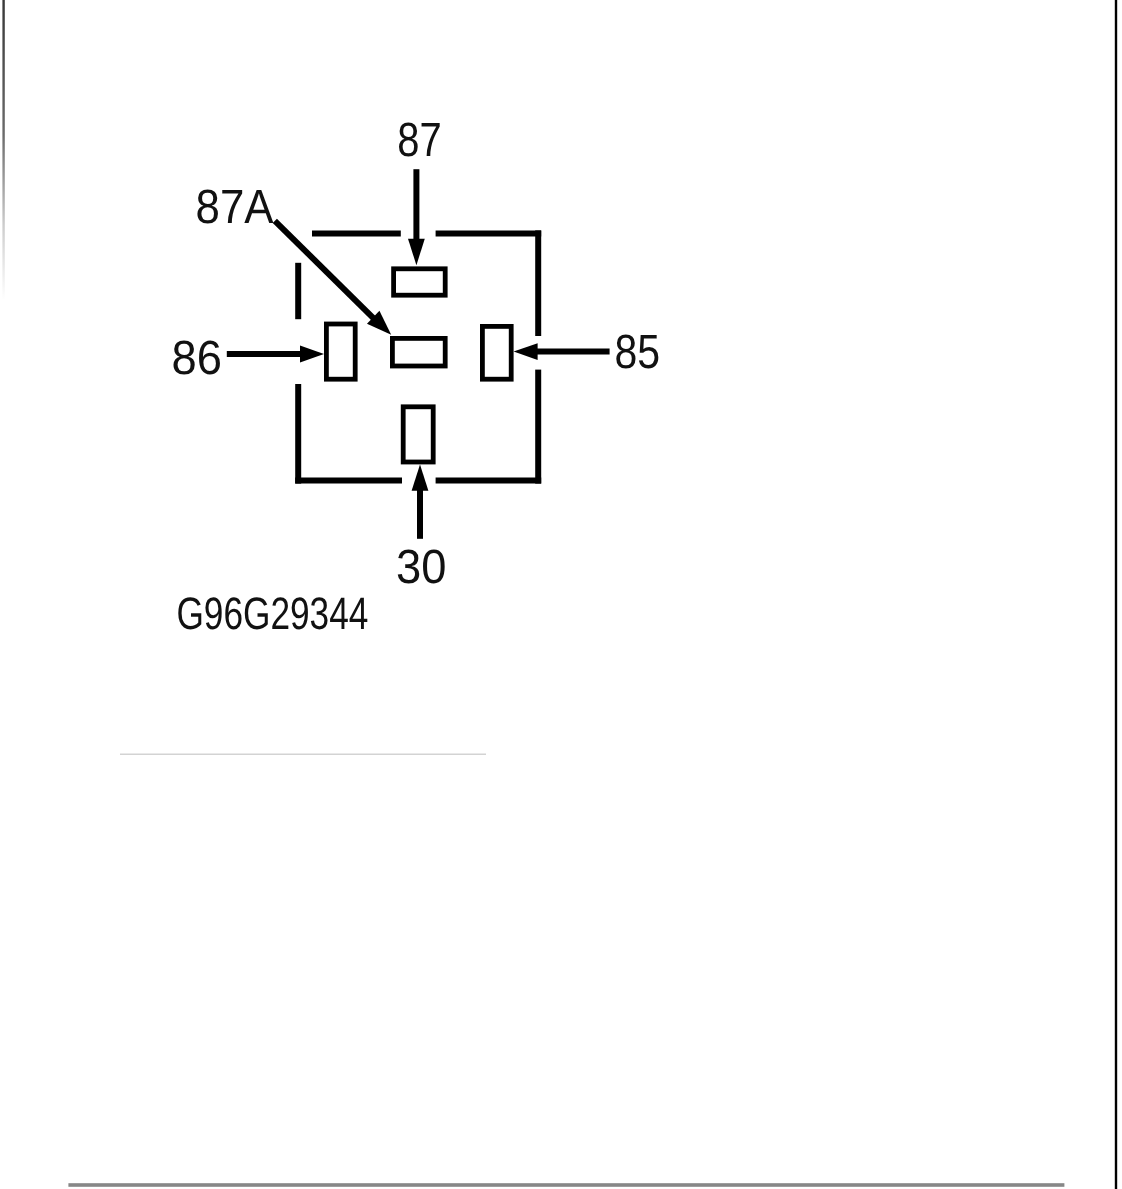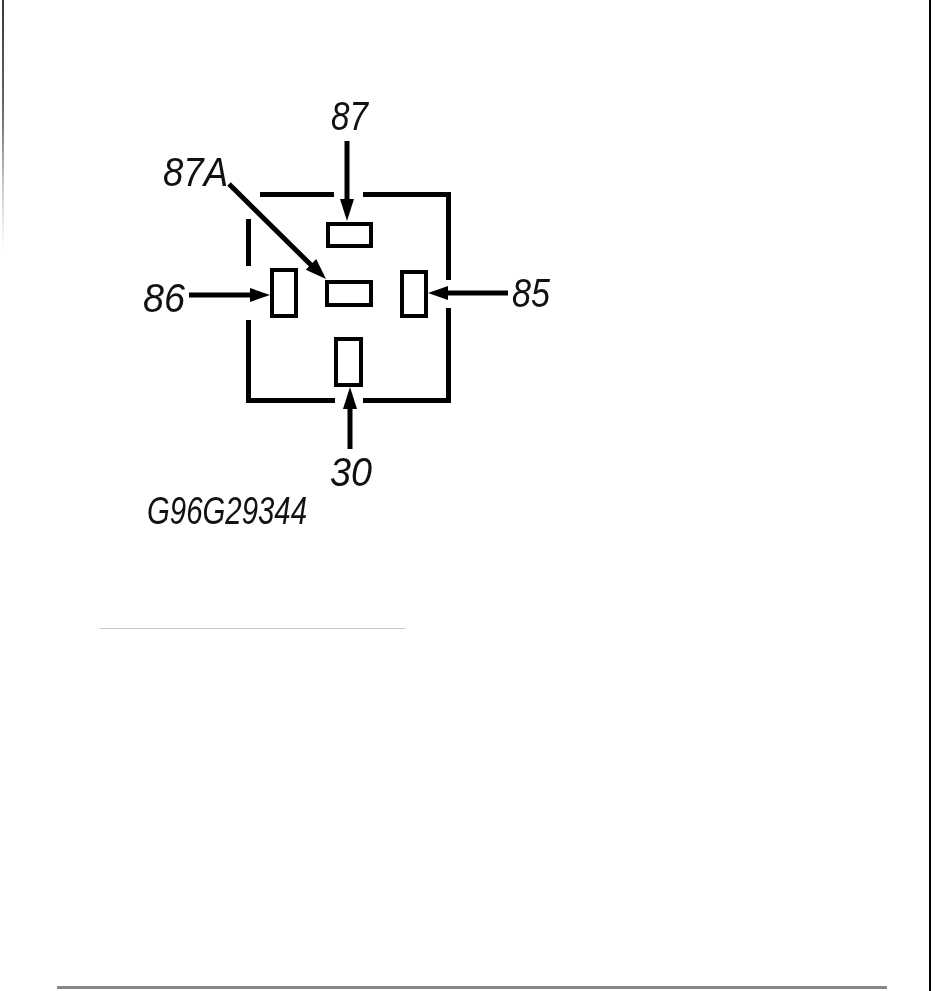--- a/index.html
+++ b/index.html
@@ -3,21 +3,21 @@
 <meta charset="utf-8">
 <style>
   html, body { margin: 0; padding: 0; }
   body {
     width: 935px; height: 991px;
     background: #ffffff;
     position: relative;
     overflow: hidden;
     font-family: "Liberation Sans", sans-serif;
   }
-  .page { position: absolute; inset: 0; font-style: italic; }
+  .page { position: absolute; inset: 0; }
   .diagram-svg { position: absolute; left: 0; top: 0; width: 935px; height: 991px; }
   .label-text {
     font-family: "Liberation Sans", sans-serif;
     font-size: 40px;
     fill: #111111;
   }
   .figure-code-text {
     font-family: "Liberation Sans", sans-serif;
     font-size: 38px;
     fill: #111111;

